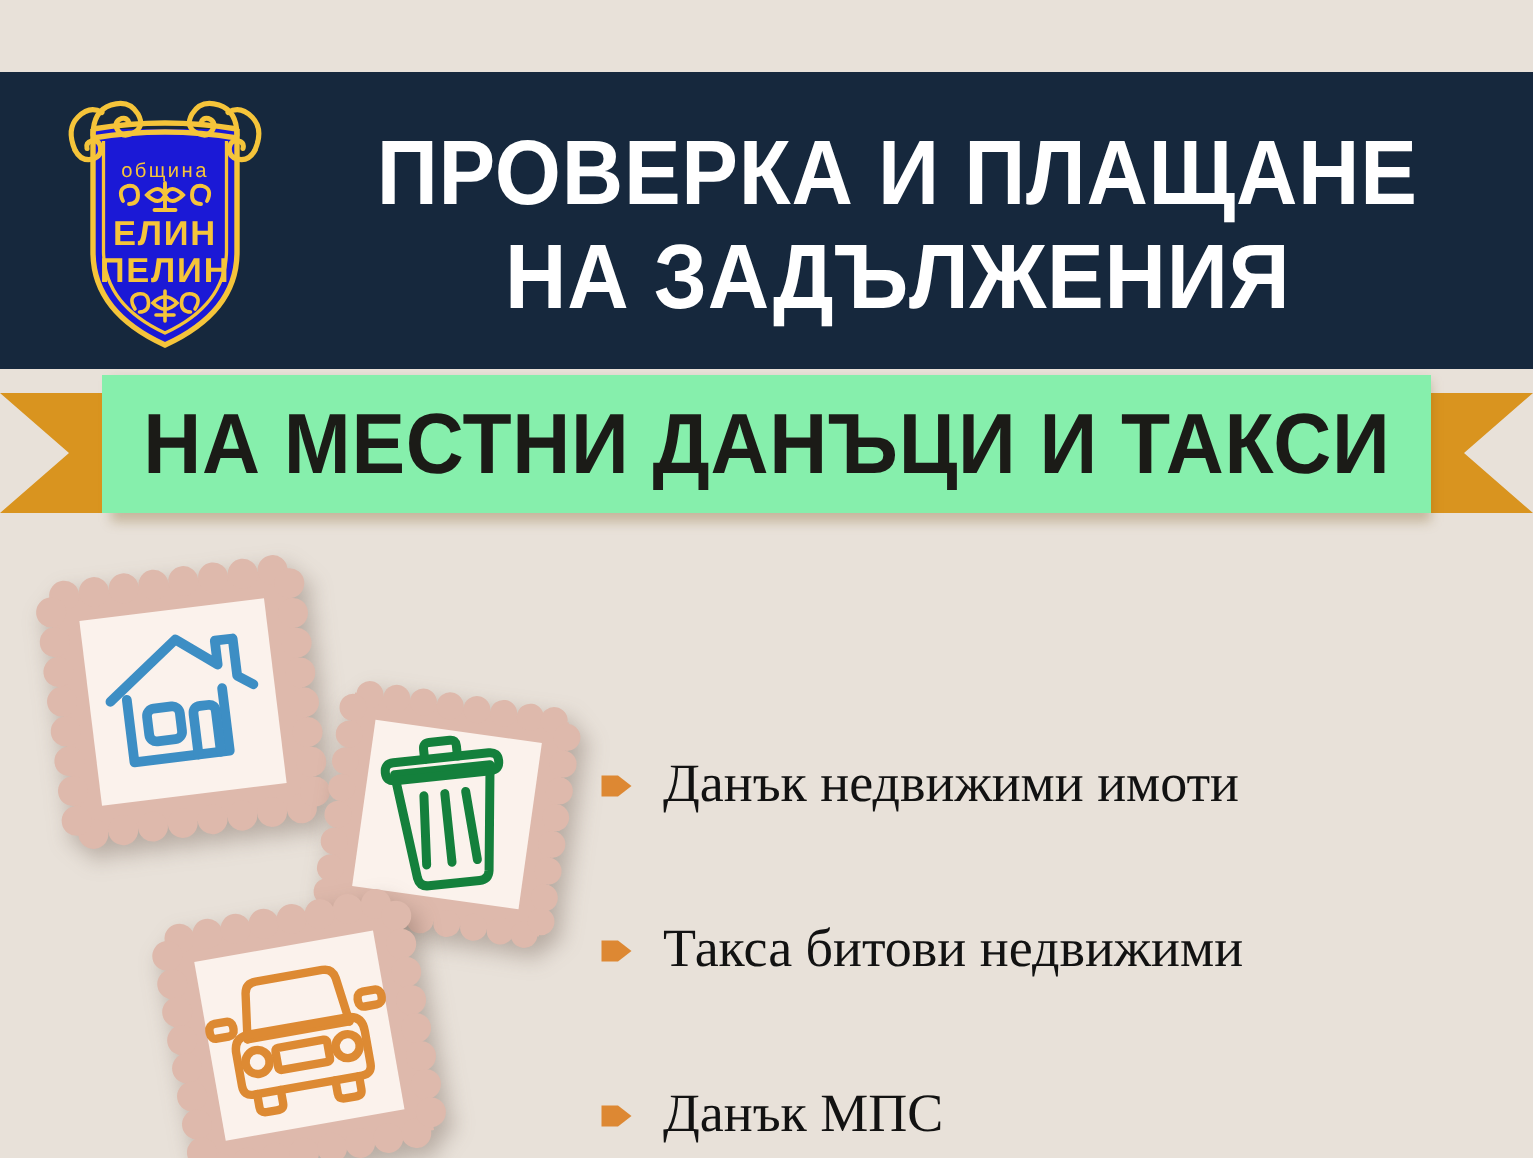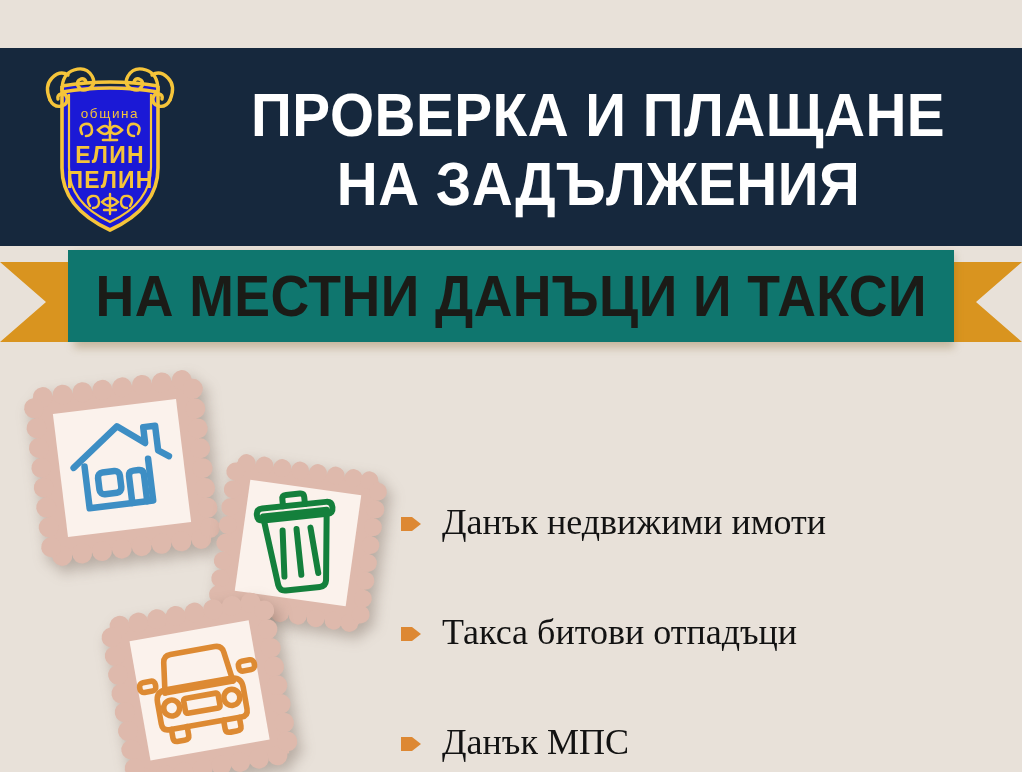--- a/index.html
+++ b/index.html
@@ -103,21 +103,21 @@
     height: 94px;
     background: rgba(120, 85, 20, 0.30);
     filter: blur(4px);
   }
   .ribbon-main {
     position: absolute;
     left: 68px;
     top: 4px;
     width: 886px;
     height: 92px;
-    background: #0f766e;
+    background: #86efac;
     display: flex;
     align-items: center;
     justify-content: center;
   }
   .ribbon-main .ribbon-text {
     color: #1b1b17;
     font-family: "Liberation Sans Narrow", "Liberation Sans", sans-serif;
     font-weight: bold;
     font-size: 57px;
     line-height: 1;
@@ -427,21 +427,21 @@
       </span>
       <span class="tax-label">Данък недвижими имоти</span>
     </div>
 
     <div class="tax-item">
       <span class="tax-bullet">
         <svg viewBox="0 0 22 24" xmlns="http://www.w3.org/2000/svg">
           <path d="M1 5 L12 5 L21 12 L12 19 L1 19 Z" fill="#DD8833"></path>
         </svg>
       </span>
-      <span class="tax-label">Такса битови отпадъци</span>
+      <span class="tax-label">Такса битови недвижими</span>
     </div>
 
     <div class="tax-item">
       <span class="tax-bullet">
         <svg viewBox="0 0 22 24" xmlns="http://www.w3.org/2000/svg">
           <path d="M1 5 L12 5 L21 12 L12 19 L1 19 Z" fill="#DD8833"></path>
         </svg>
       </span>
       <span class="tax-label">Данък МПС</span>
     </div>

